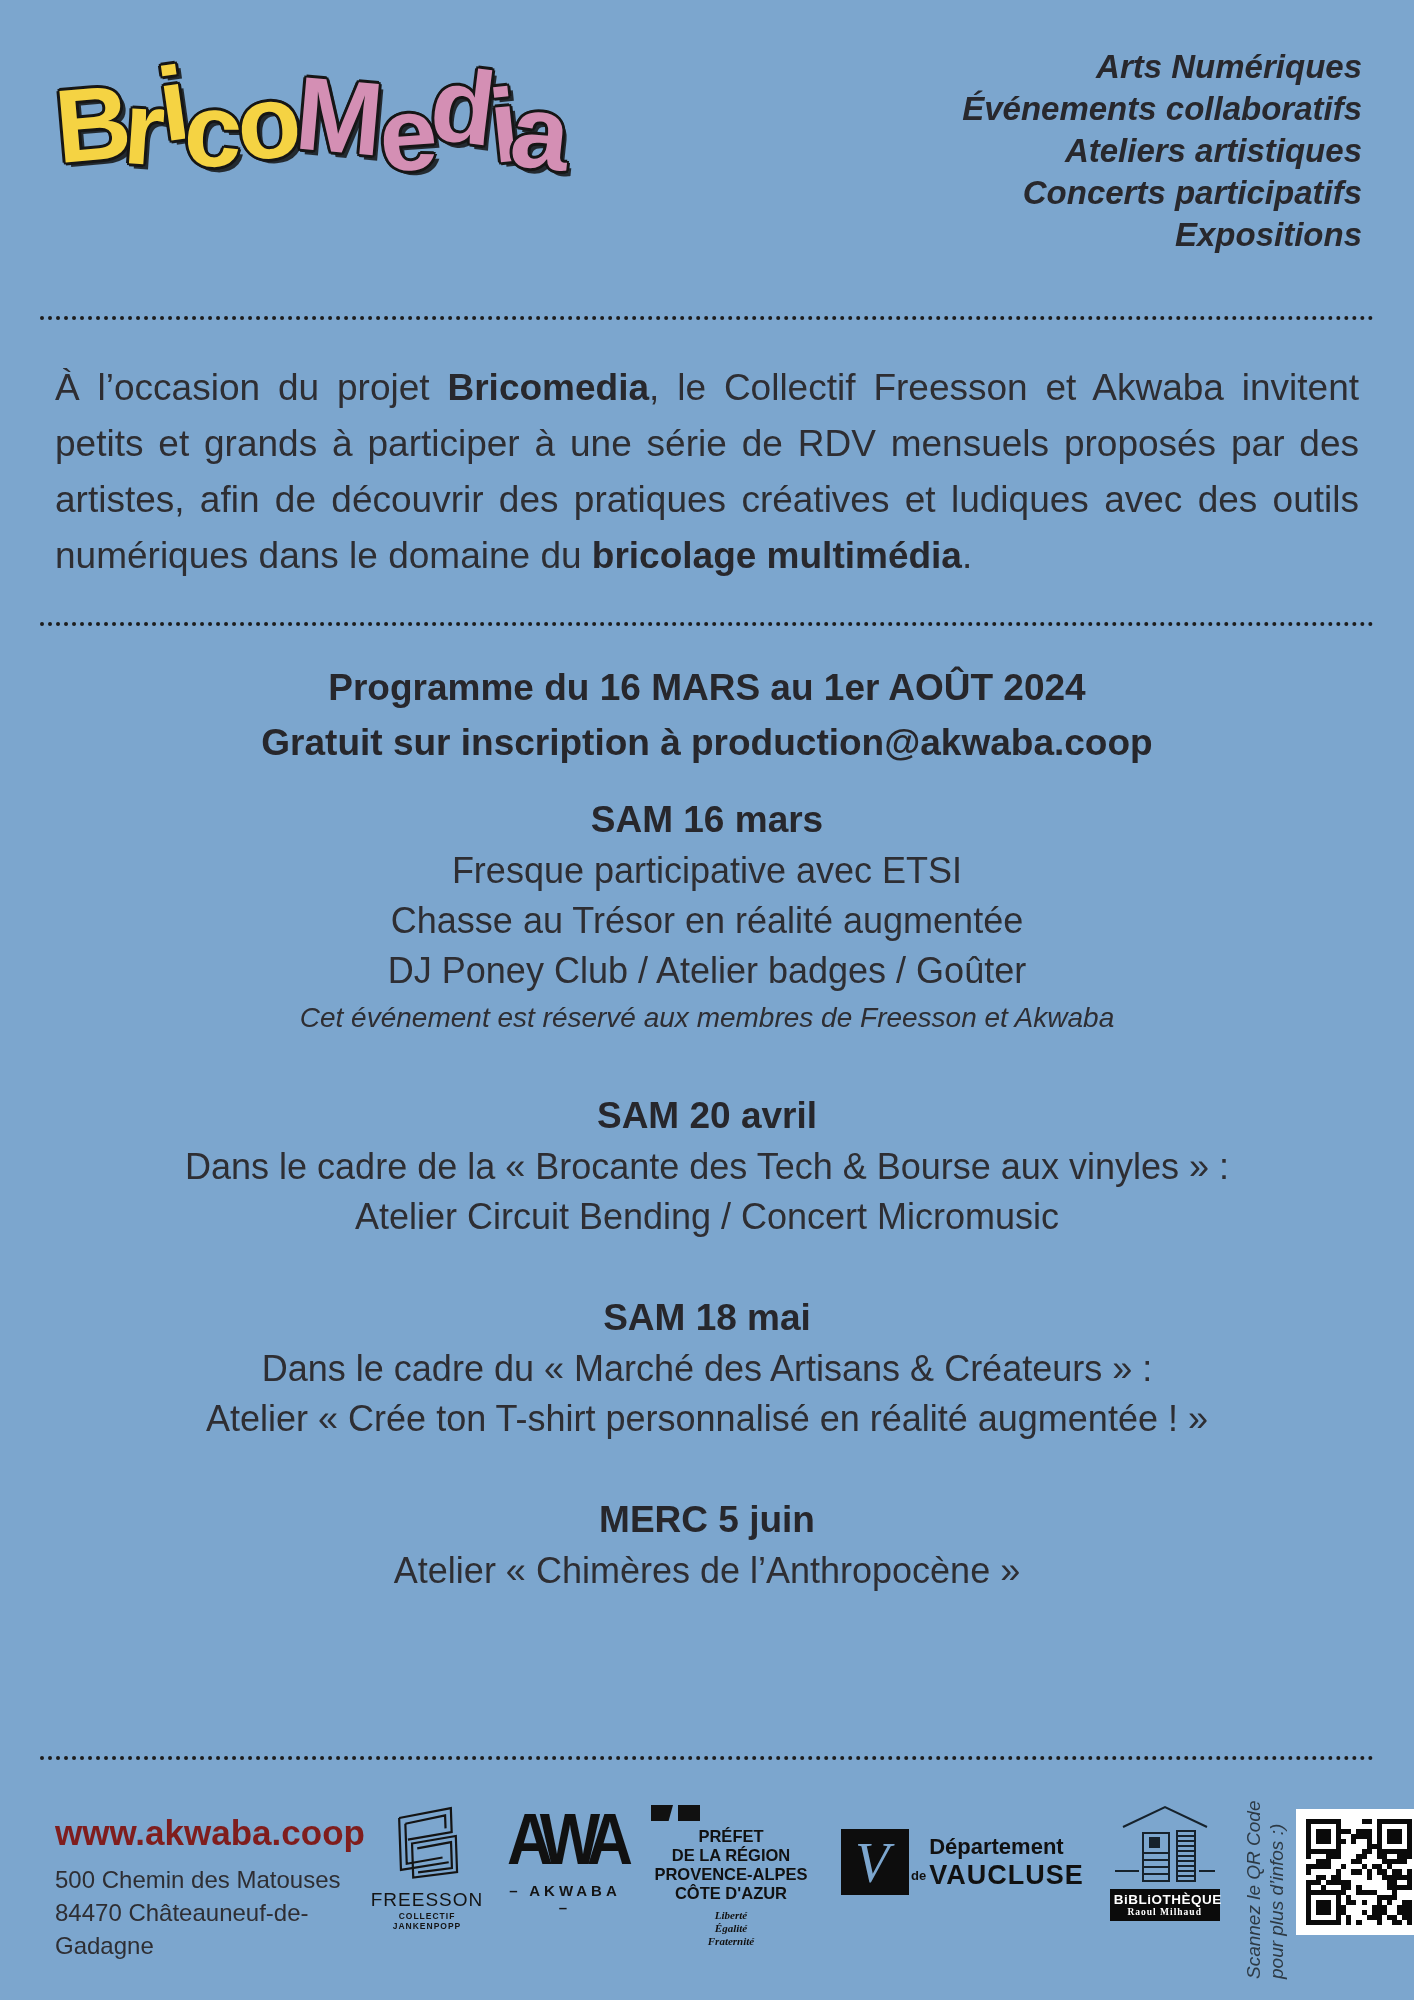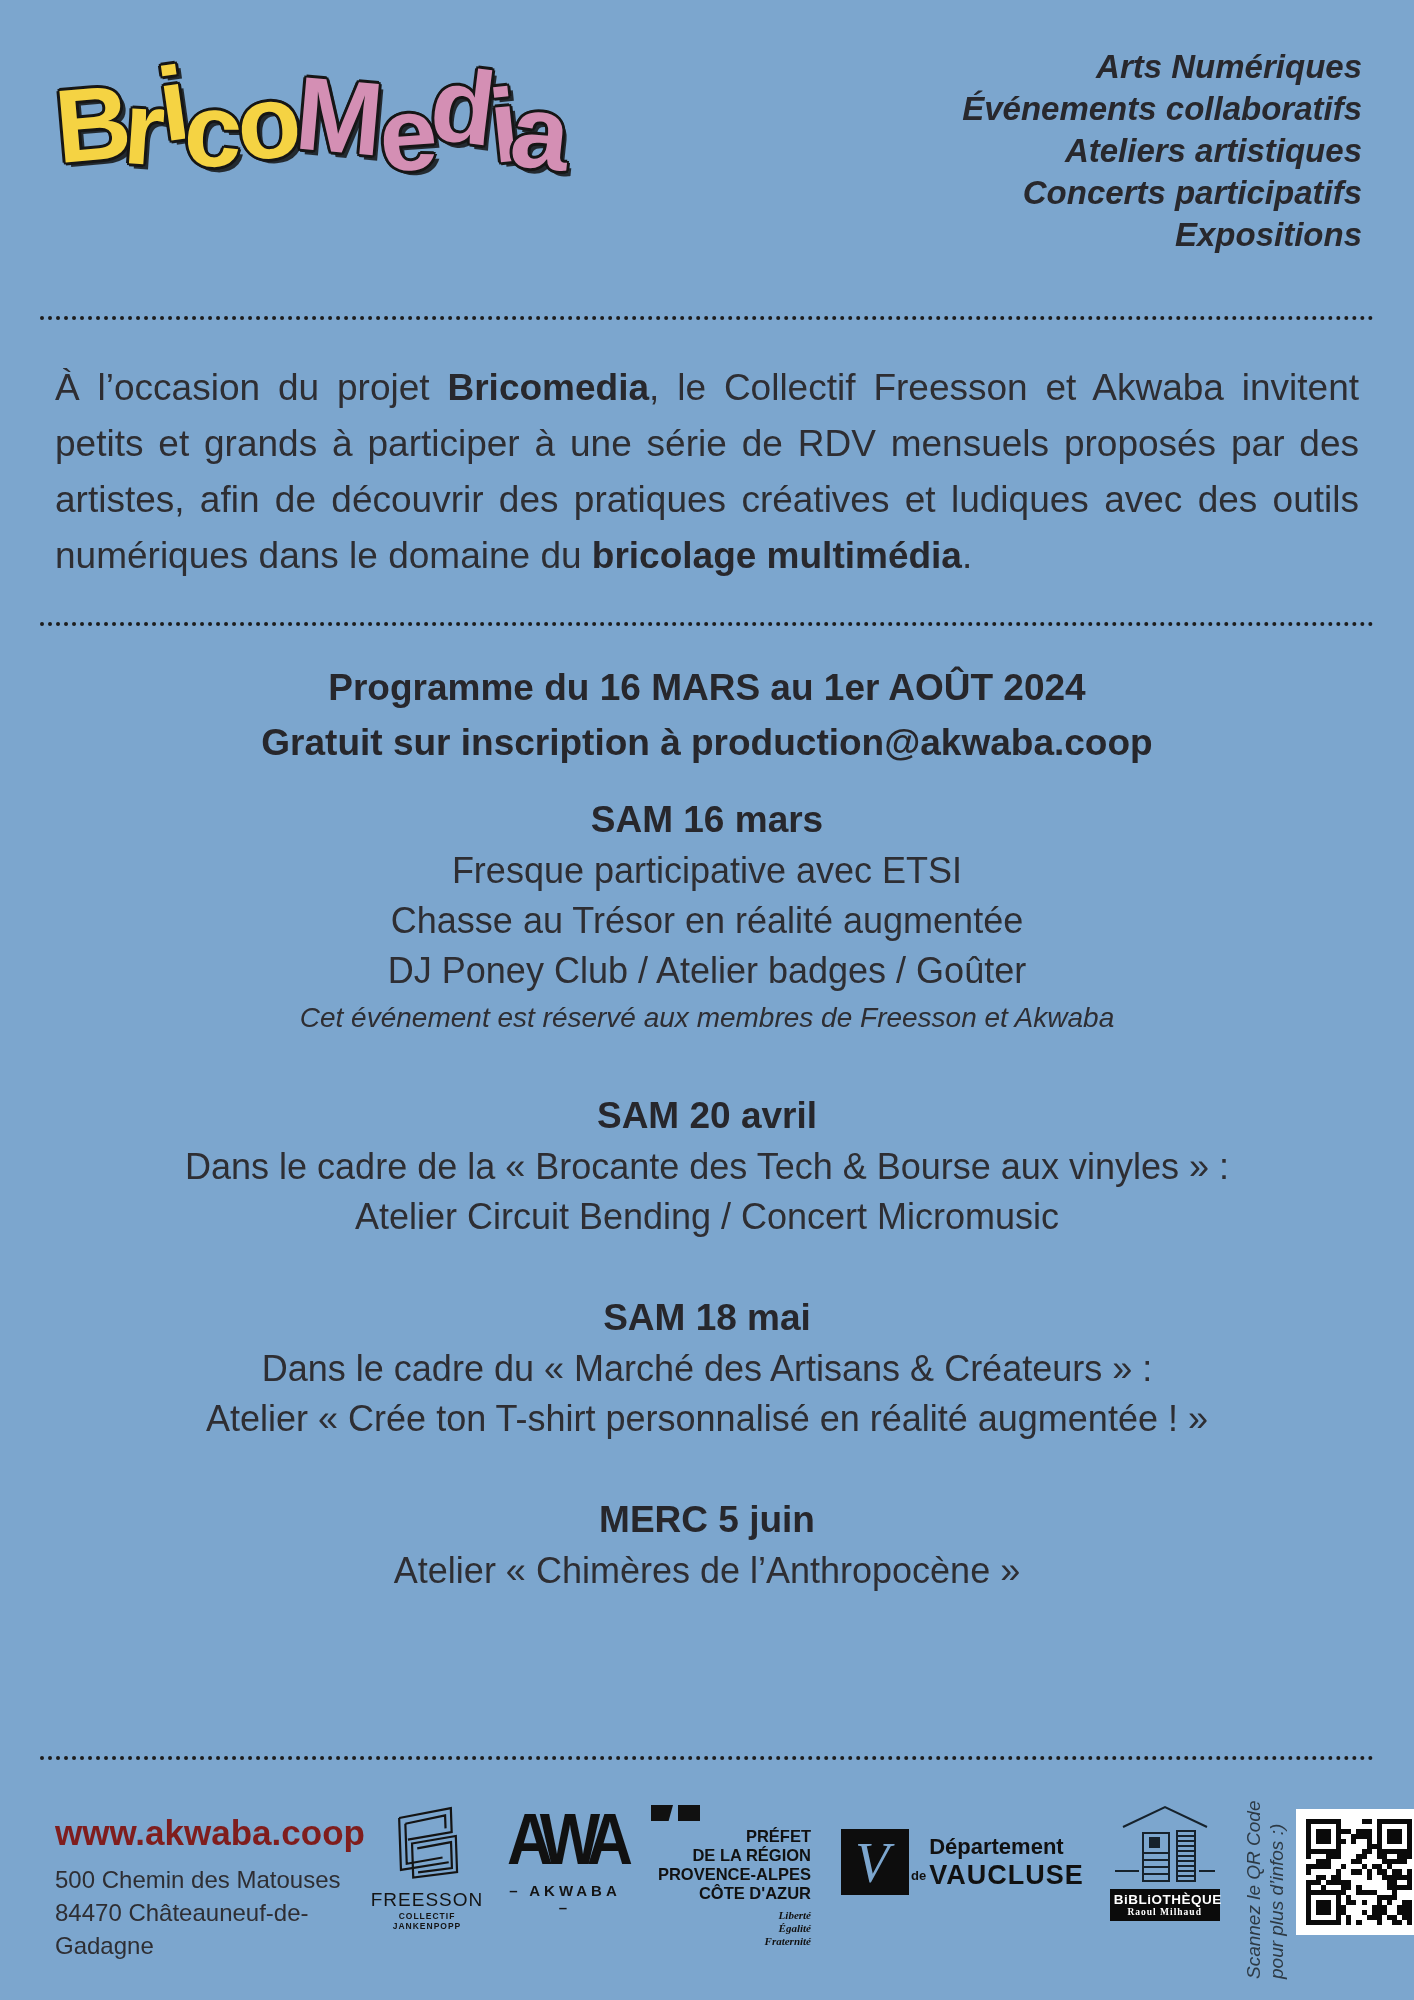--- a/index.html
+++ b/index.html
@@ -41,21 +41,21 @@
   .flogo { flex:none; text-align:center; color:#141414; }
   
   .freesson { width:120px; margin-top:8px; }
   .freesson .name { font-weight:normal; font-size:19px; letter-spacing:1px; margin-top:4px; }
   .freesson .sub { font-size:8.5px; letter-spacing:1px; font-weight:bold; }
   
   .akwaba { width:120px; margin-left:18px; margin-top:14px; }
   .akwaba .mark { font-weight:900; font-size:64px; letter-spacing:-10px; transform:scaleY(1.12); line-height:.95; color:#111; }
   .akwaba .label { font-size:15px; letter-spacing:4px; font-weight:bold; margin-top:12px; }
   
-  .prefet { margin-left:26px; margin-top:10px; text-align:right; width:160px; }
+  .prefet { margin-left:26px; margin-top:10px; text-align:center; width:160px; }
   .prefet .flag { display:flex; gap:5px; margin-bottom:6px; }
   .prefet .flag i { display:block; width:22px; height:16px; background:#111; }
   .prefet .flag i:first-child { clip-path:polygon(0 0,100% 0,80% 100%,0 100%); }
   .prefet .l { font-weight:bold; font-size:16.5px; line-height:19px; color:#111; }
   .prefet .motto { margin-top:6px; font-family:"Liberation Serif","DejaVu Serif",serif; font-style:italic; font-weight:bold; font-size:11px; line-height:13px; color:#111; }
   
   .vaucluse { margin-left:30px; margin-top:34px; display:flex; align-items:center; text-align:left; }
   .vaucluse .sq { width:68px; height:66px; background:#0d0d0d; position:relative; flex:none; }
   .vaucluse .sq span { position:absolute; left:14px; top:2px; color:#7ca6ce; font-family:"Liberation Serif","DejaVu Serif",serif; font-style:italic; font-size:56px; }
   .vaucluse .de { font-size:13px; font-weight:bold; color:#111; margin:26px 3px 0 2px; }

